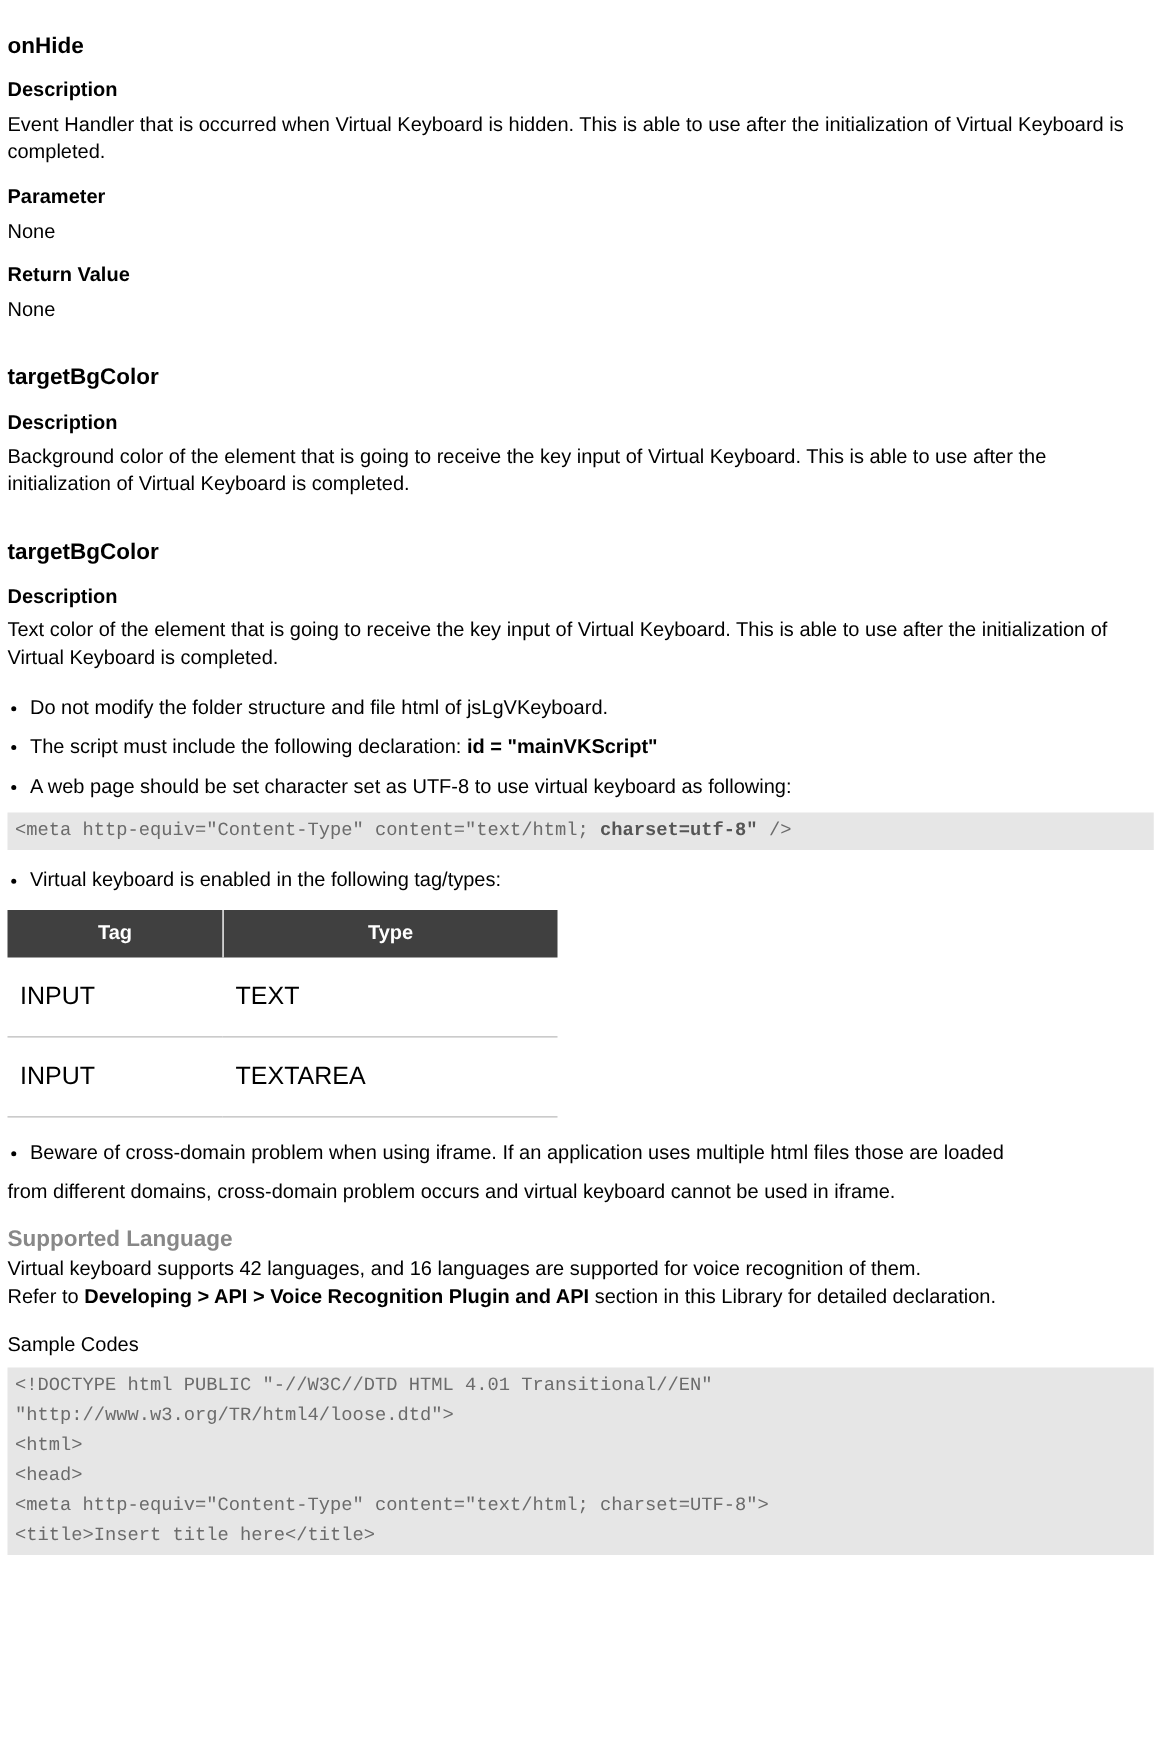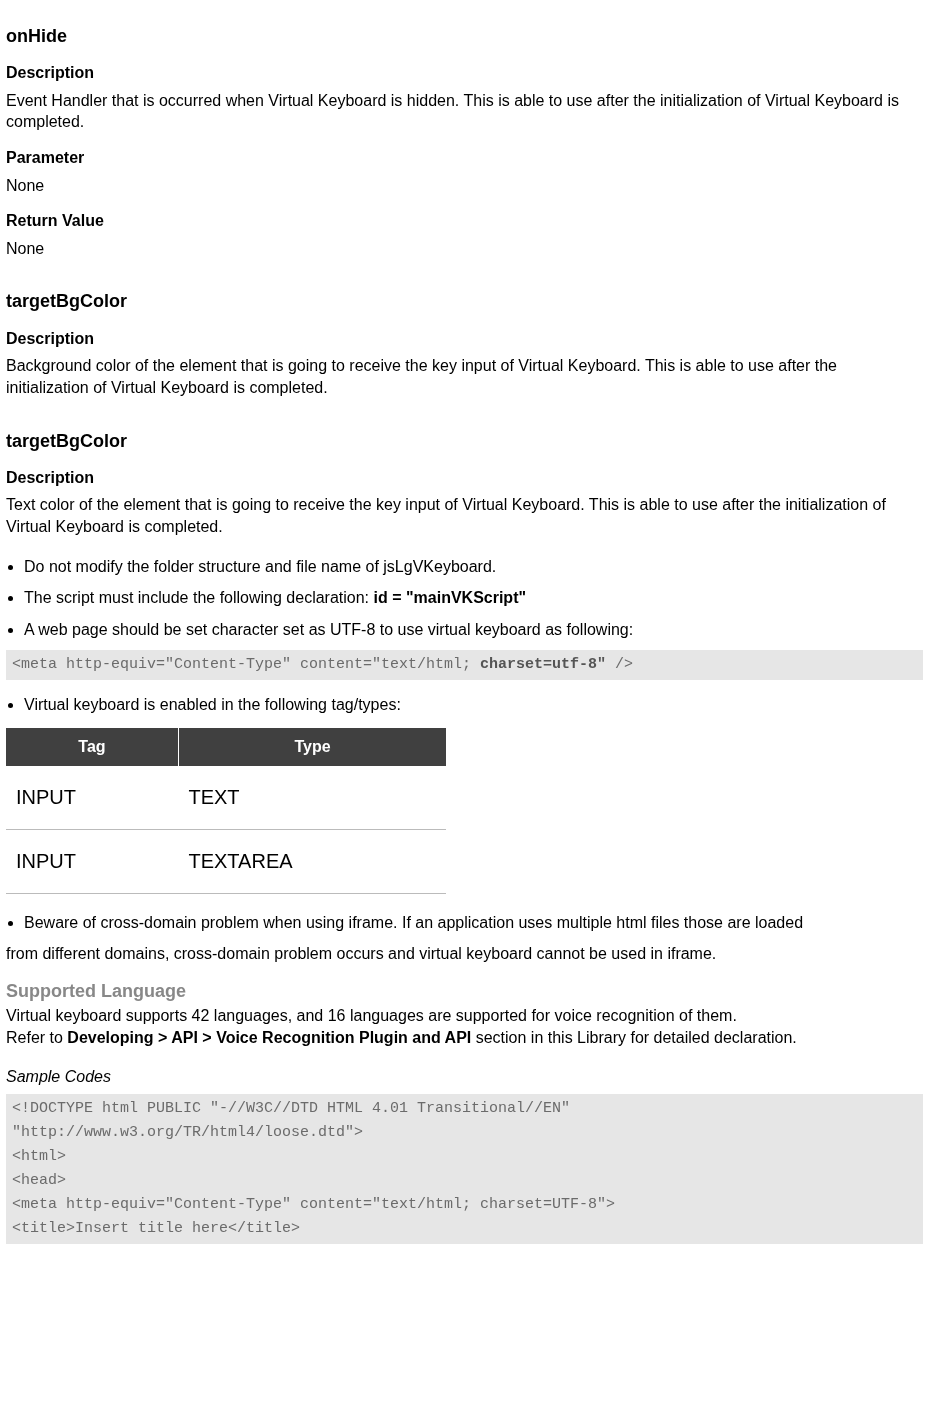--- a/index.html
+++ b/index.html
@@ -75,21 +75,21 @@
   table.types-table tr:last-child td { border-bottom: 1px solid #bbb; }
   .muted-heading {
     color: #888;
     font-weight: bold;
     font-size: 18px;
     margin-top: 14px;
     margin-bottom: 2px;
   }
   .after-muted { margin-top: 2px; }
   .non-indented-wrap { padding-left: 0; }
-  .sample-label { font-size: 16px; margin-top: 18px; margin-bottom: 2px; font-style: italic; }
+  .sample-label { font-size: 16px; margin-top: 18px; margin-bottom: 2px; }
 </style>
 </head>
 <body>
 
 <div class="section-title">onHide</div>
 <div class="sub-heading">Description</div>
 <div class="body-text">Event Handler that is occurred when Virtual Keyboard is hidden. This is able to use after the initialization of Virtual Keyboard is completed.</div>
 <div class="sub-heading">Parameter</div>
 <div class="body-text">None</div>
 <div class="sub-heading">Return Value</div>
@@ -97,21 +97,21 @@
 
 <div class="section-title" style="margin-top:30px;">targetBgColor</div>
 <div class="sub-heading">Description</div>
 <div class="body-text">Background color of the element that is going to receive the key input of Virtual Keyboard. This is able to use after the initialization of Virtual Keyboard is completed.</div>
 
 <div class="section-title" style="margin-top:30px;">targetBgColor</div>
 <div class="sub-heading">Description</div>
 <div class="body-text">Text color of the element that is going to receive the key input of Virtual Keyboard. This is able to use after the initialization of Virtual Keyboard is completed.</div>
 
 <ul class="notes">
-  <li>Do not modify the folder structure and file name of jsLgVKeyboard.</li>
+  <li>Do not modify the folder structure and file html of jsLgVKeyboard.</li>
   <li>
     <span>The script must include the following declaration: </span><span class="bold-inline">id = "mainVKScript"</span>
   </li>
   <li>A web page should be set character set as UTF-8 to use virtual keyboard as following:</li>
 </ul>
 
 <div class="code-block"><span>&lt;meta http-equiv="Content-Type" content="text/html; </span><span class="bold-code">charset=utf-8"</span><span> /&gt;</span></div>
 
 <ul class="notes" style="margin-top:8px;">
   <li>Virtual keyboard is enabled in the following tag/types:</li>

